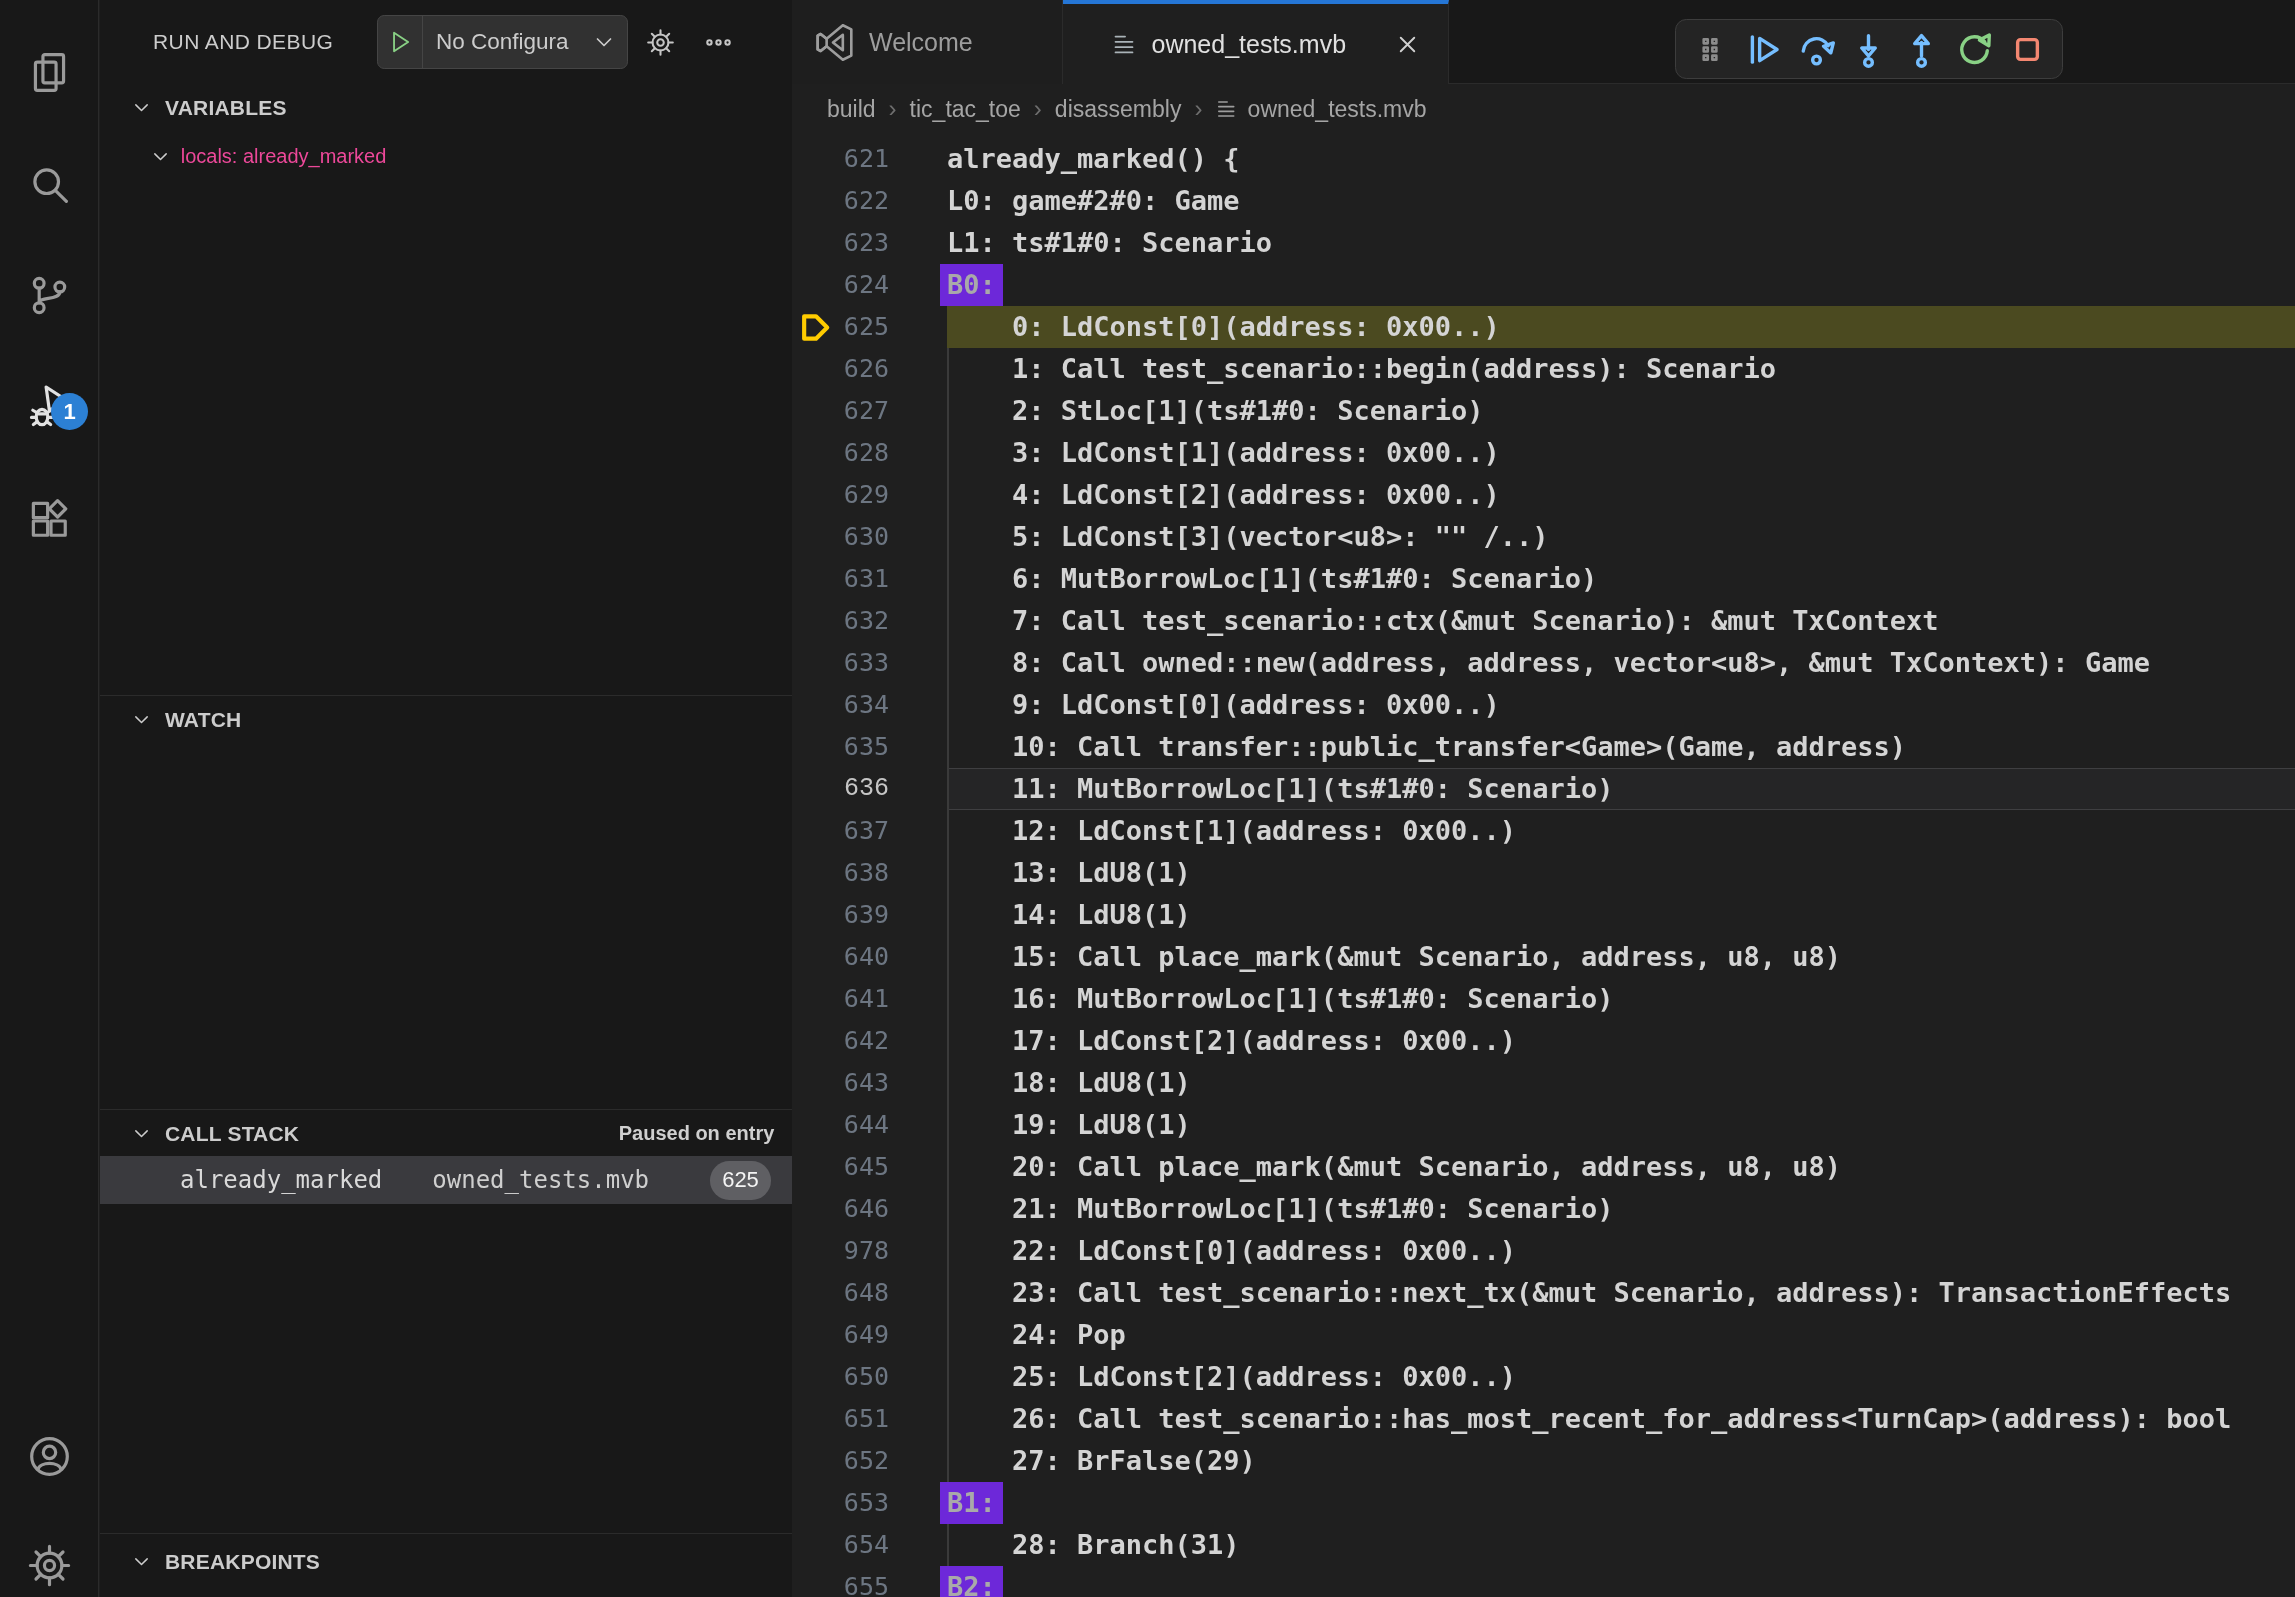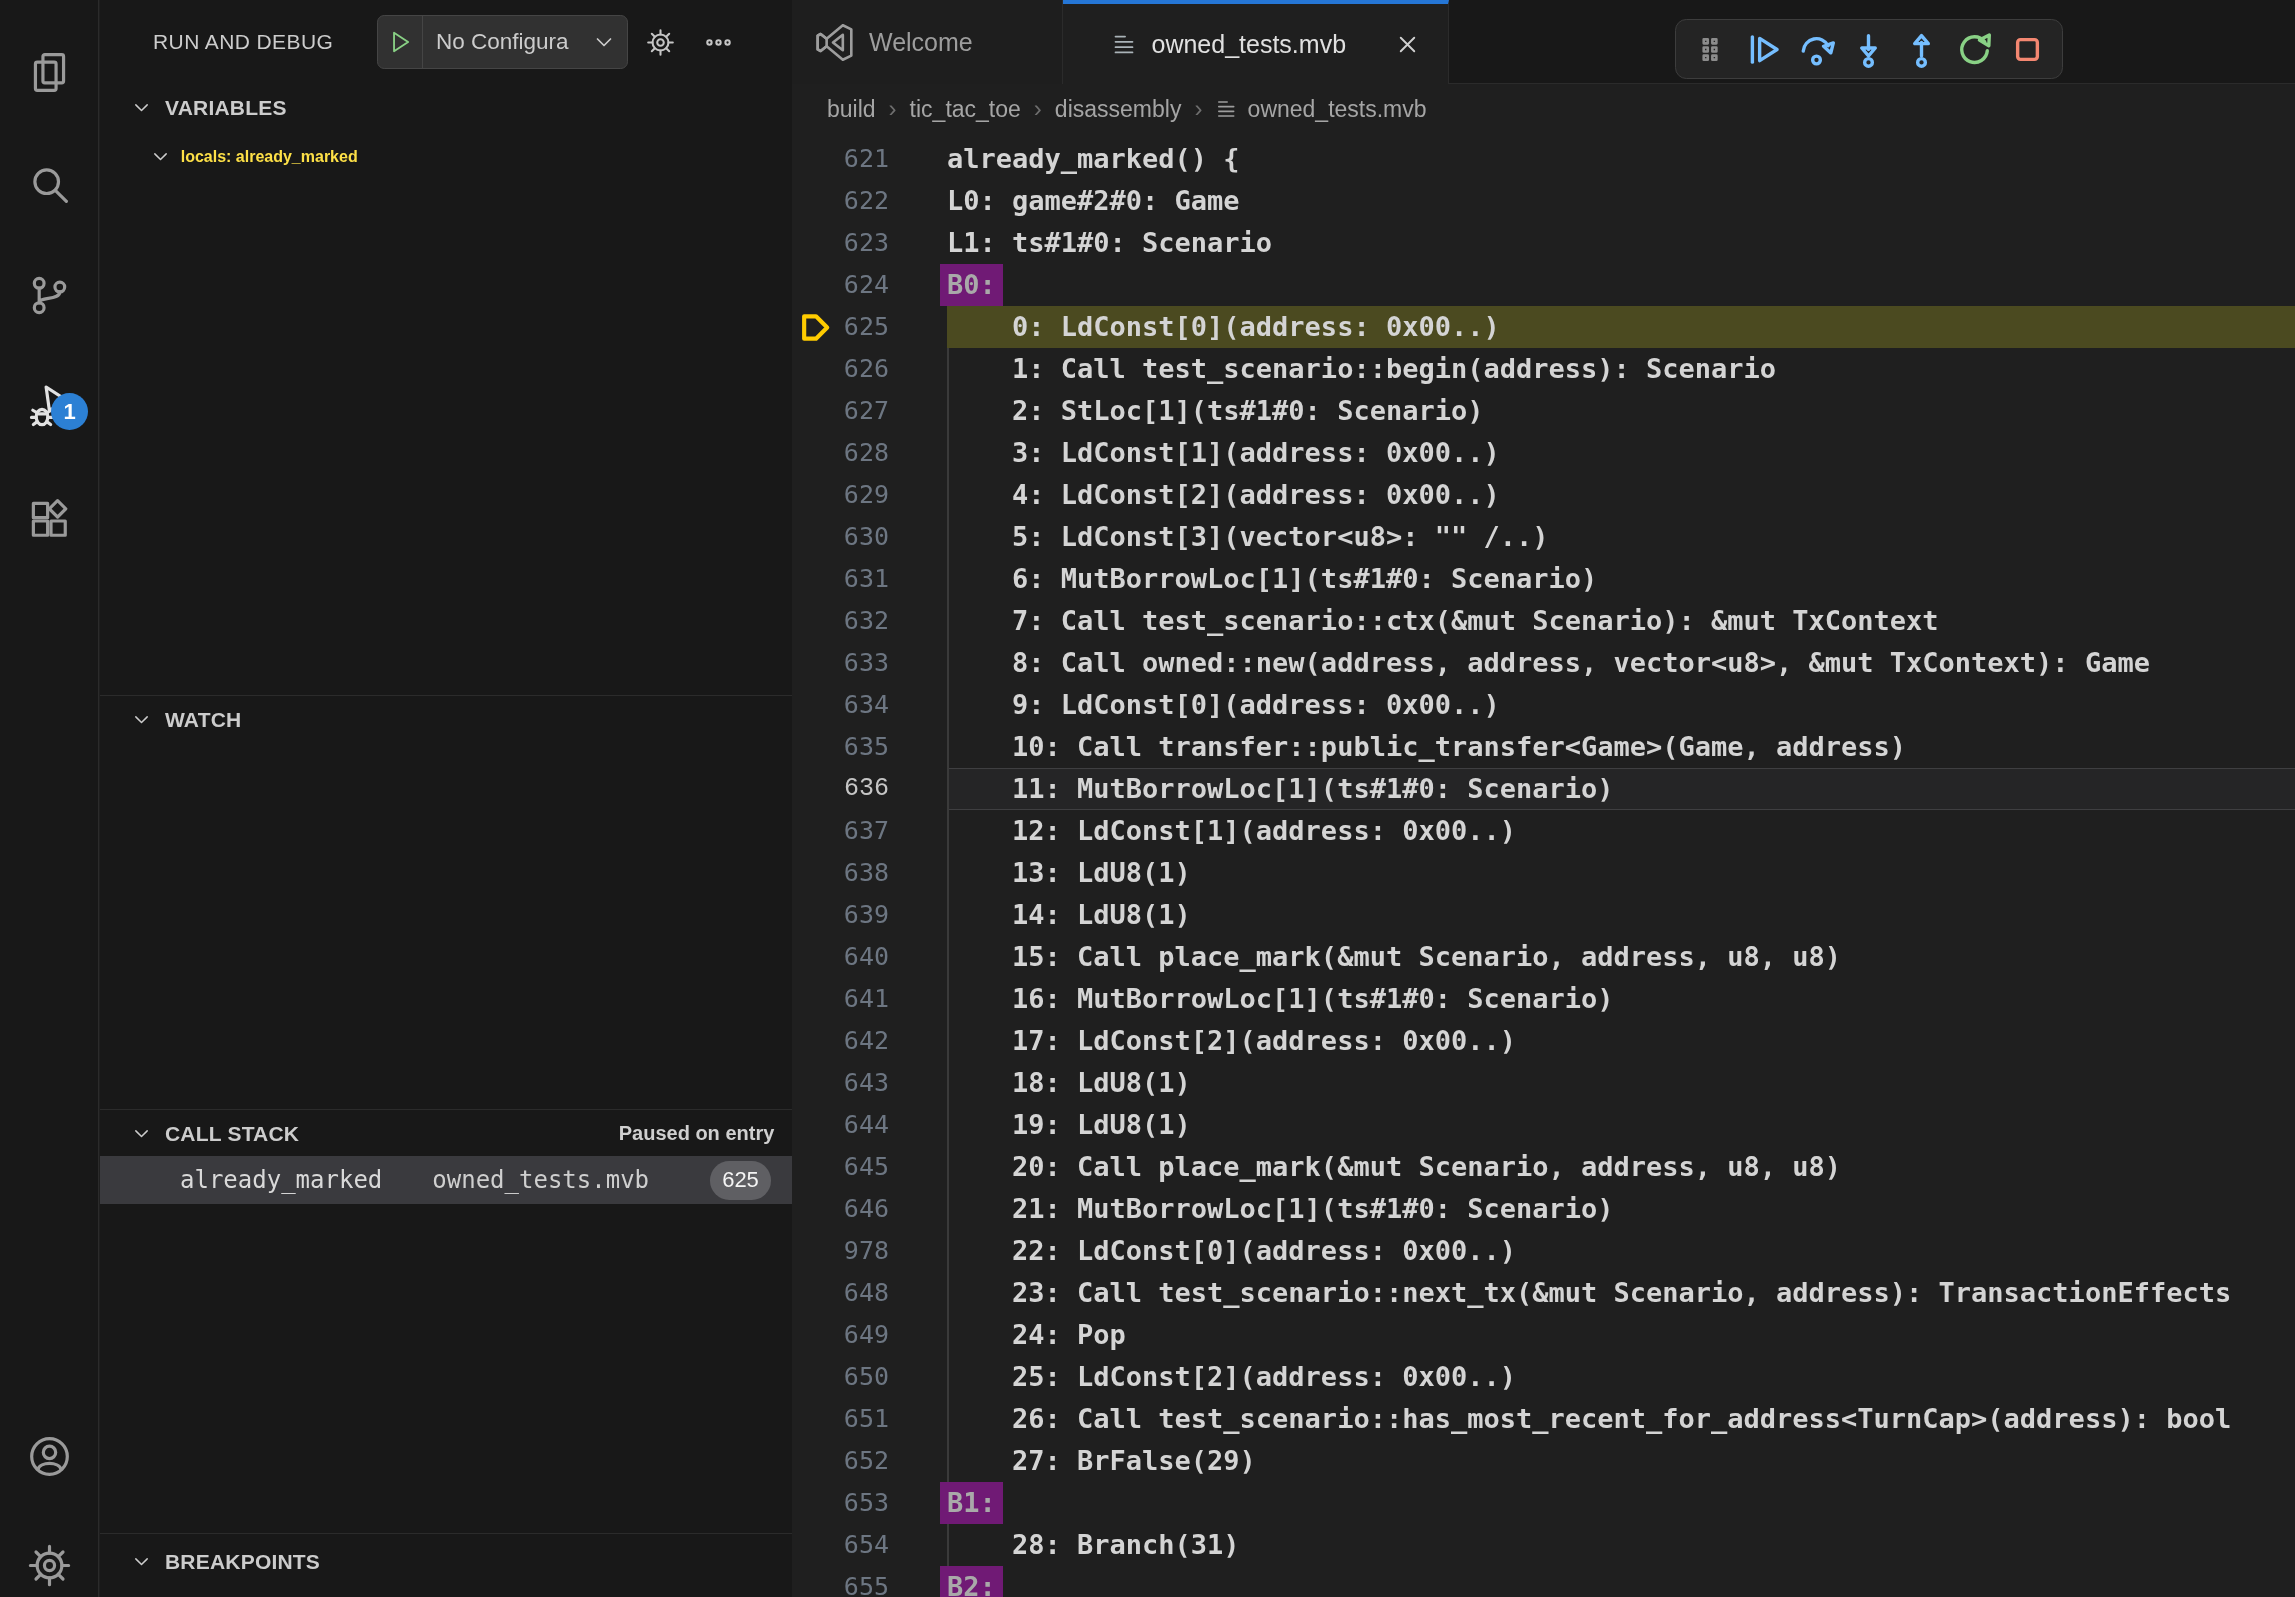--- a/index.html
+++ b/index.html
@@ -44,21 +44,21 @@
   .sec-head { position:absolute; left:4px; right:0; height:45px; display:flex; align-items:center;
               padding-left:27px; gap:13px; cursor:pointer; }
   .sec-head svg { width:21px; height:21px; flex:none; color:#cccccc; }
   .sec-title { font-size:21px; font-weight:700; color:#cccccc; letter-spacing:0.2px; }
   .sec-status { margin-left:auto; padding-right:17.7px; font-size:20px; font-weight:700; color:#cfcfcf; }
   .divider { position:absolute; left:0; right:0; height:0.8px; background:#2b2b2b; }
 
   .tree-row { position:absolute; left:0; right:0; height:45px; display:flex; align-items:center;
               padding-left:50px; gap:9.7px; cursor:pointer; }
   .tree-row svg { width:21px; height:21px; flex:none; color:#cccccc; }
-  .tree-label { font-size:16px; font-weight:700; color:#fde047; }
+  .tree-label { font-size:20px; font-weight:400; color:#ec4899; }
 
   .cs-row { position:absolute; left:0; right:0; top:1156px; height:48px; background:#3a3a3e;
             display:flex; align-items:center; padding:0 21px 0 80px;
             font-family:"DejaVu Sans Mono", monospace; font-size:24px; cursor:pointer; }
   .cs-fn { color:#d9d9d9; }
   .cs-file { color:#cfcfcf; margin-left:50px; }
   .cs-pill { margin-left:auto; min-width:61px; height:39px; border-radius:19.3px; background:#5f5f63;
              color:#f4f4f4; font-family:"Liberation Sans", sans-serif; font-size:22px;
              display:flex; align-items:center; justify-content:center; padding:0 11.3px; }
 
@@ -101,21 +101,21 @@
   .line .code { position:absolute; left:155px; top:0;font-weight:bold; }
   .line .guide { position:absolute; left:155px; top:0; bottom:0; width:1.6px; background:#3a3a3a; }
   .line .glyph { position:absolute; left:8px; top:6.4px; width:32px; height:29px; }
   .line .glyph svg { width:32px; height:29px; }
   .line.dbg::before { content:""; position:absolute; top:0; bottom:0; left:155px; right:0;
                       background:#4b4a20; z-index:-1; }
   .line.cur::after { content:""; position:absolute; top:0; bottom:0; left:155px; right:0;
                      background:#252526; border-top:1.6px solid #3f3f41; border-bottom:1.6px solid #3f3f41;
                      z-index:-1; }
   .line.cur .num { color:#c6c6c6;font-family:Liberation Mono, monospace; }
-  .blabel { background:#701a75; color:#a9a9a9; padding:0 7.2px; margin-left:-7.2px; display:inline-block; }
+  .blabel { background:#6d28d9; color:#a9a9a9; padding:0 7.2px; margin-left:-7.2px; display:inline-block; }
 </style>
 </head>
 <body>
 
 <svg width="0" height="0" style="position:absolute">
   <defs>
     <symbol id="i-files" viewBox="0 0 24 24">
       <rect x="8.5" y="2.5" width="11" height="15" rx="1"></rect>
       <rect class="dk" x="4.5" y="6.5" width="11" height="15" rx="1"></rect>
     </symbol>

